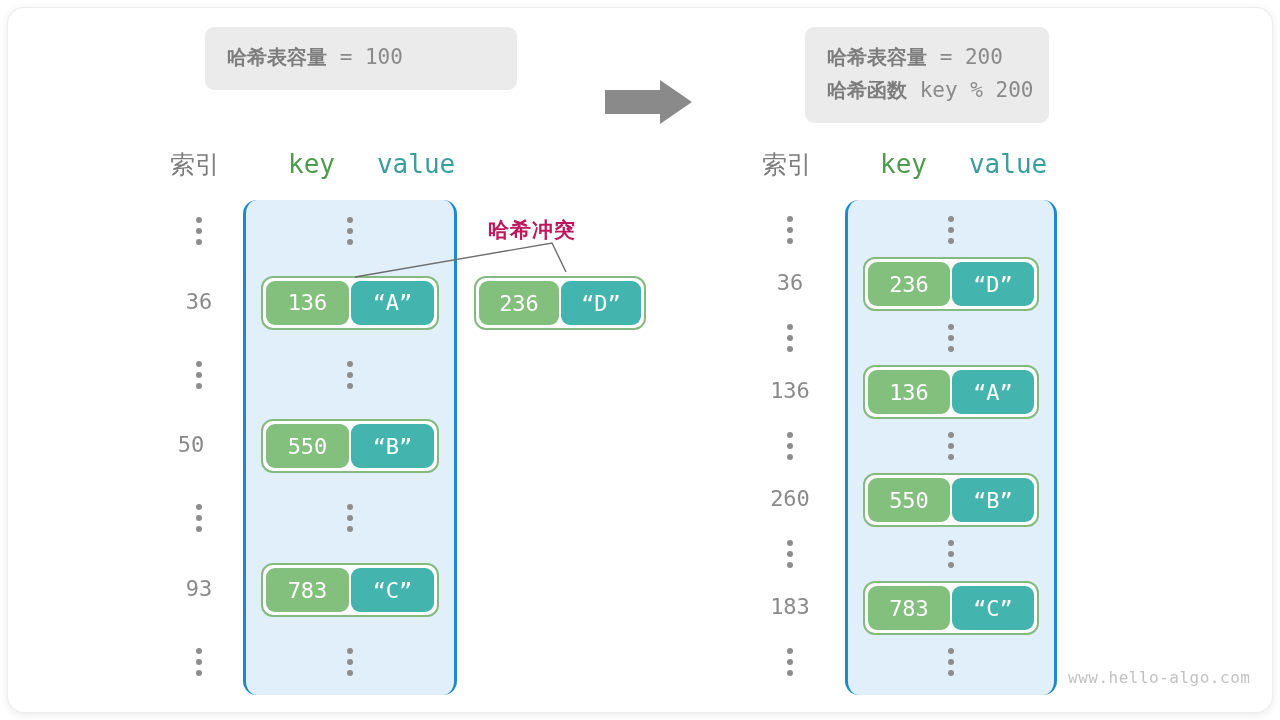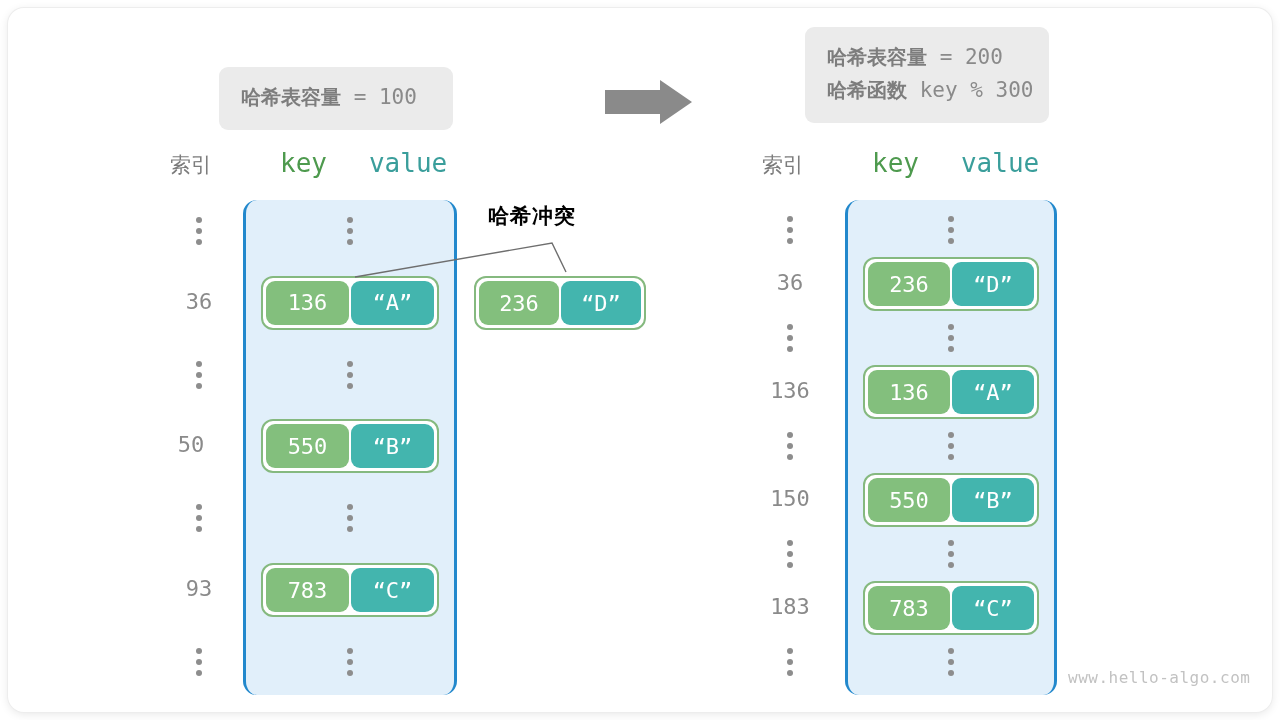--- a/index.html
+++ b/index.html
@@ -44,21 +44,21 @@
     line-height: 33px;
     white-space: pre;
     letter-spacing: 0px;
   }
   .infoline .cn {
     font-family: "DejaVu Sans", "Liberation Sans", sans-serif;
     font-weight: bold;
     color: #7d7d7d;
     font-size: 20px;
   }
-  #infobox-left  { left: 219px; top: 27px; width: 234px; margin-top: 40px; }
+  #infobox-left  { left: 205px; top: 27px; width: 312px; }
   #infobox-right { left: 805px; top: 27px; width: 244px; }
 
   .mid-title {
     position: absolute;
     left: 520px;
     top: 30px;
     width: 250px;
     text-align: center;
     font-size: 20px;
     font-weight: bold;
@@ -74,21 +74,21 @@
   }
 
   
   .colhead {
     position: absolute;
     font-size: 0;
     white-space: nowrap;
   }
   .colhead .idx {
     font-family: "DejaVu Sans", "Liberation Sans", sans-serif;
-    font-size: 21px;
+    font-size: 25px;
     color: #7c7c7c;
   }
   .colhead .kv {
     font-family: "DejaVu Sans Mono", "Liberation Mono", monospace;
     font-size: 26px;
   }
   .colhead .k { color: #4e9a4e; }
   .colhead .v { color: #3a9e9b; margin-left: 28px; }
   #colhead-left  { left: 170px; top: 148px; }
   #colhead-right { left: 762px; top: 148px; }
@@ -162,24 +162,24 @@
     font-family: "DejaVu Sans Mono", "Liberation Mono", monospace;
     font-size: 22px;
     color: #8a8a8a;
     width: 80px;
   }
 
   
   .collision-label {
     position: absolute;
     left: 488px;
-    top: 202px;
+    top: 216px;
     font-size: 21px;
     font-weight: bold;
-    color: #000000;
+    color: #be185d;
     letter-spacing: 1px;
   }
   #detached-entry {
     position: absolute;
     left: 474px;
     top: 276px;
     width: 172px;
   }
   #leader-lines {
     position: absolute;
@@ -211,21 +211,21 @@
   </div>
 
   <div class="arrow-wrap">
     <svg width="250" height="48" viewBox="0 0 250 48">
       <polygon points="85,12 140,12 140,2 172,24 140,46 140,36 85,36" fill="#8a8a8a"></polygon>
     </svg>
   </div>
 
   <div class="infobox" id="infobox-right">
     <div class="infoline"><span class="cn">哈希表容量</span><span> = 200</span></div>
-    <div class="infoline"><span class="cn">哈希函数</span><span> key % 300</span></div>
+    <div class="infoline"><span class="cn">哈希函数</span><span> key % 200</span></div>
   </div>
 
   <div class="colhead" id="colhead-left">
     <span class="idx">索引</span><span class="gap-a"></span><span class="kv k">key</span><span class="gap-b"></span><span class="kv v">value</span>
   </div>
   <div class="colhead" id="colhead-right">
     <span class="idx">索引</span><span class="gap-a"></span><span class="kv k">key</span><span class="gap-b"></span><span class="kv v">value</span>
   </div>
 
   <div class="table" id="table-left"></div>
@@ -322,21 +322,21 @@
       <div class="dots" style="left: 787px; top: 432px;">
         <i></i>
         <i></i>
         <i></i>
       </div>
       <div class="dots" style="left: 948px; top: 432px;">
         <i></i>
         <i></i>
         <i></i>
       </div>
-      <div class="idx-label" style="left: 750px; top: 486px;">150</div>
+      <div class="idx-label" style="left: 750px; top: 486px;">260</div>
       <div class="row-entry" style="left: 863px; top: 473px; width: 176px;">
         <div class="cell cell-key">550</div>
         <div class="cell cell-val">“B”</div>
       </div>
       <div class="dots" style="left: 787px; top: 540px;">
         <i></i>
         <i></i>
         <i></i>
       </div>
       <div class="dots" style="left: 948px; top: 540px;">

